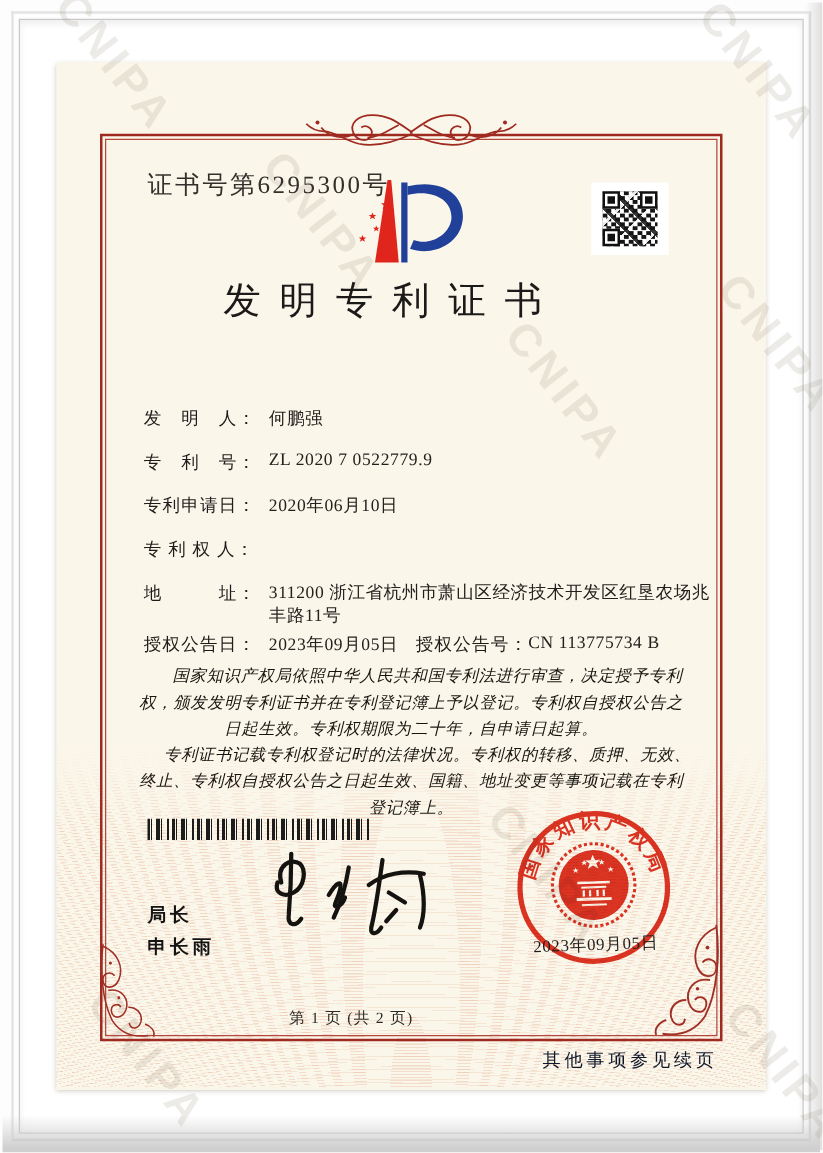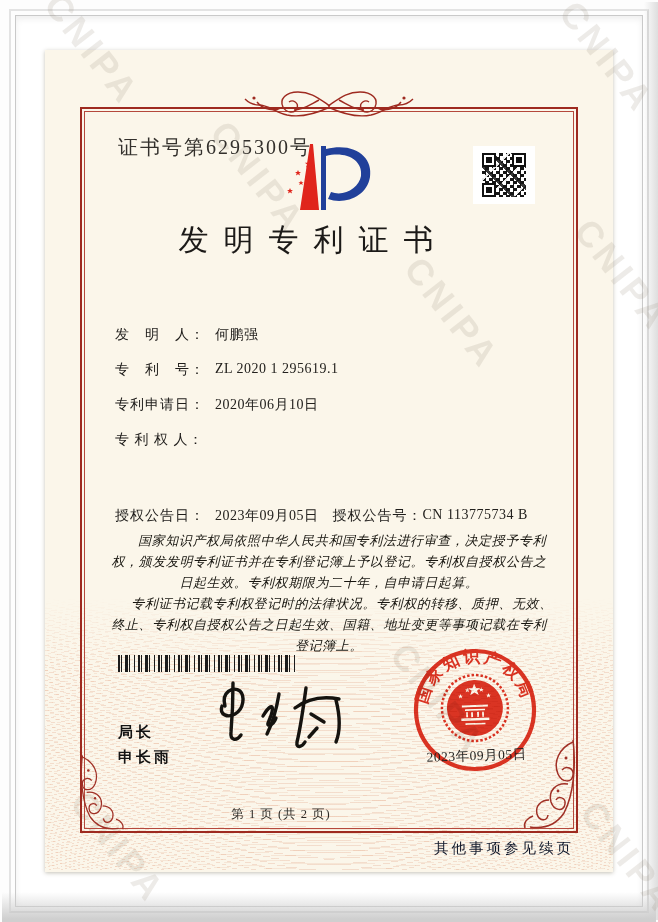--- a/index.html
+++ b/index.html
@@ -152,28 +152,32 @@
   </div>
 
   <div class="title">发明专利证书</div>
 
   <div class="row" style="top:276px">
     <span class="lbl">发　明　人：</span>
     <span class="val">何鹏强</span>
   </div>
   <div class="row" style="top:311px">
     <span class="lbl">专　利　号：</span>
-    <span class="val">ZL 2020 1 295619.1</span>
+    <span class="val">ZL 2020 7 0522779.9</span>
   </div>
   <div class="row" style="top:346px">
     <span class="lbl">专利申请日：</span>
     <span class="val">2020年06月10日</span>
   </div>
   <div class="row" style="top:381px">
     <span class="lbl">专 利 权 人：</span>
+  </div>
+  <div class="row" style="top:416px">
+    <span class="lbl">地　　　址：</span>
+    <span class="val wrap">311200 浙江省杭州市萧山区经济技术开发区红垦农场兆丰路11号</span>
   </div>
   <div class="row" style="top:457px">
     <span class="lbl">授权公告日：</span>
     <span class="val">2023年09月05日</span>
     <span class="pair2">
       <span class="lbl" style="min-width:auto">授权公告号：</span>
       <span class="val">CN 113775734 B</span>
     </span>
   </div>
 

